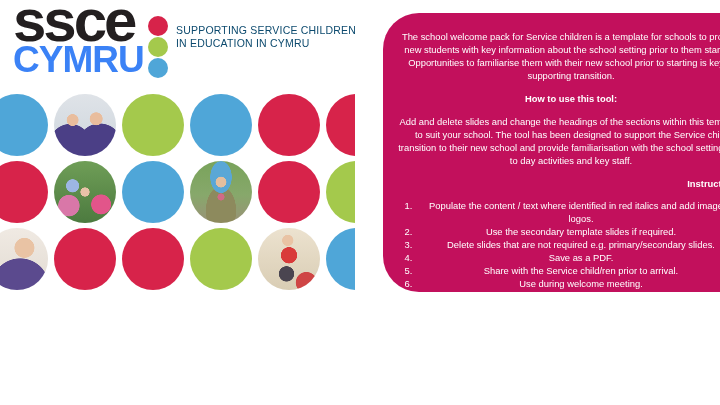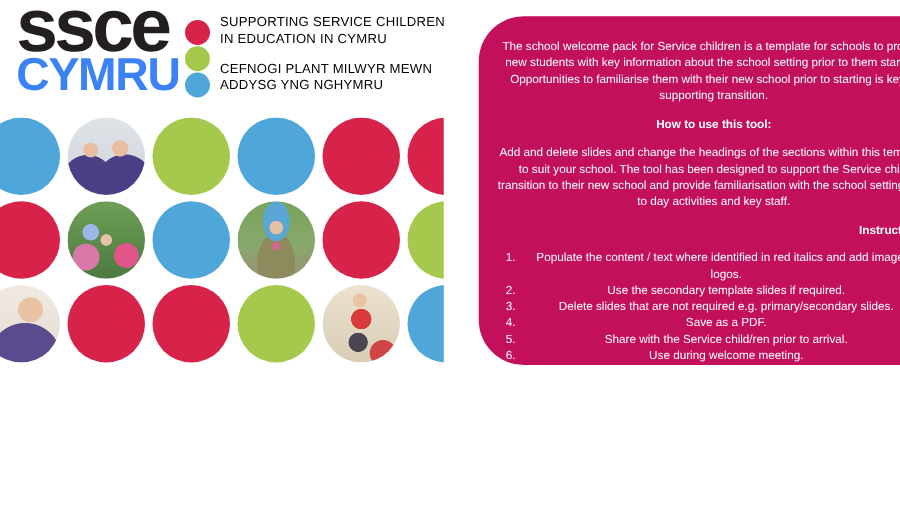--- a/index.html
+++ b/index.html
@@ -24,21 +24,21 @@
     letter-spacing:-1px;color:#3b82f6;
   }
   .logo-dots{
     position:absolute;left:148px;top:16px;
     display:flex;flex-direction:column;gap:1px;
   }
   .dot{width:20px;height:20px;border-radius:50%;}
   .dot.red{background:#d7234a;}
   .dot.green{background:#a4c94c;}
   .dot.blue{background:#4fa6d8;}
-  .taglines{position:absolute;left:176px;top:12px;color:#000000;}
+  .taglines{position:absolute;left:176px;top:24px;color:#0c4a6e;}
   .tagline{
     margin:0 0 11px 0;
     font-size:10.5px;line-height:13px;letter-spacing:0.2px;
     font-weight:normal;
   }
 
   
   .collage{
     position:absolute;left:0;top:94px;width:355px;height:198px;
     overflow:hidden;
@@ -127,24 +127,20 @@
     <div class="logo-dots">
       <span class="dot red"></span>
       <span class="dot green"></span>
       <span class="dot blue"></span>
     </div>
     <div class="taglines">
       <p class="tagline">
         <span>SUPPORTING SERVICE CHILDREN</span><br>
         <span>IN EDUCATION IN CYMRU</span>
       </p>
-      <p class="tagline">
-        <span>CEFNOGI PLANT MILWYR MEWN</span><br>
-        <span>ADDYSG YNG NGHYMRU</span>
-      </p>
     </div>
   </header>
 
   <div class="collage">
       <div class="circle fill-blue" style="left: -14px; top: 0px;"></div>
       <div class="circle photo-children-writing" style="left: 54px; top: 0px;"></div>
       <div class="circle fill-green" style="left: 122px; top: 0px;"></div>
       <div class="circle fill-blue" style="left: 190px; top: 0px;"></div>
       <div class="circle fill-red" style="left: 258px; top: 0px;"></div>
       <div class="circle fill-red" style="left: 326px; top: 0px;"></div>

